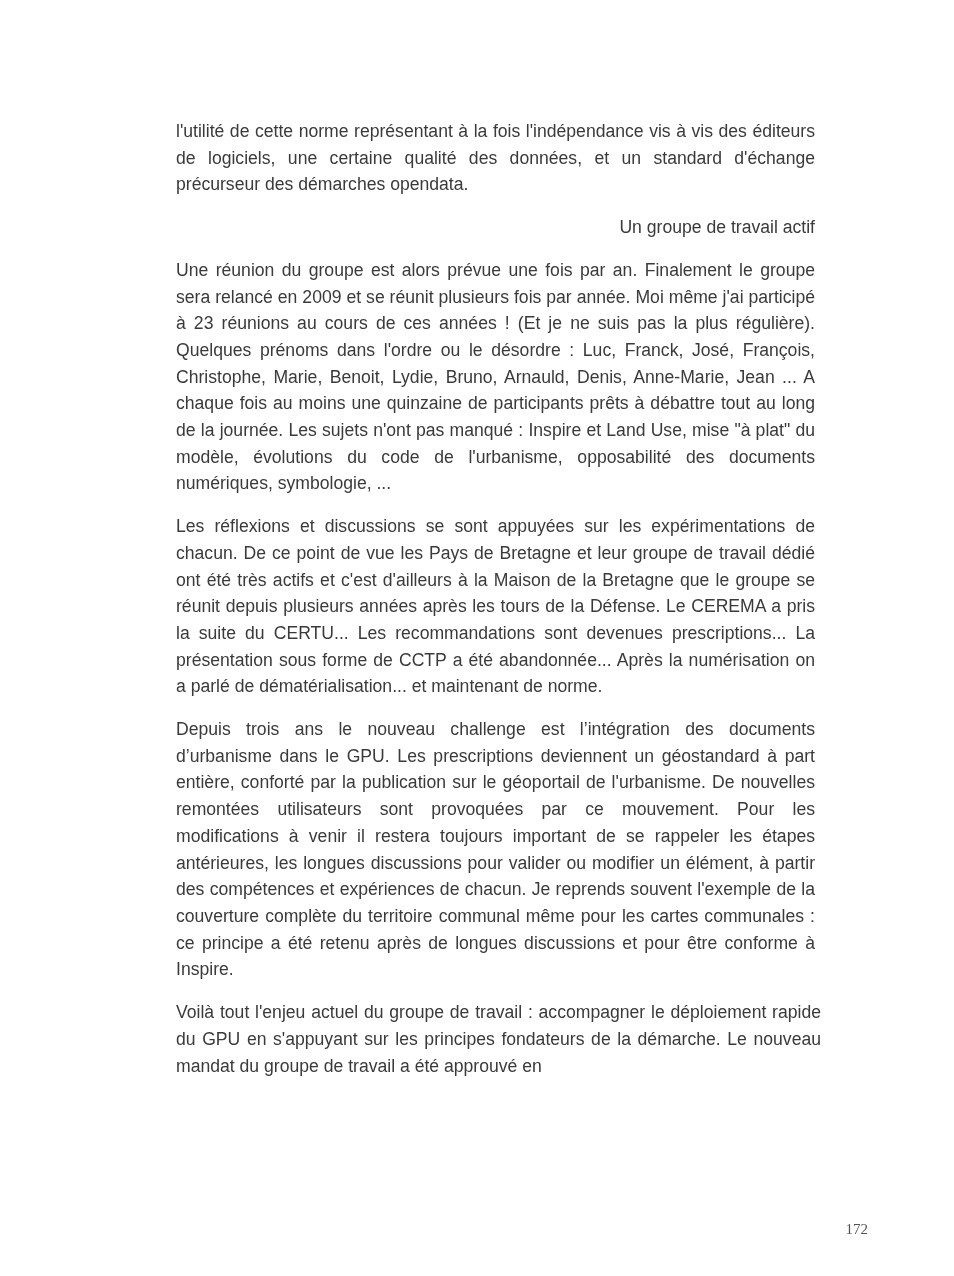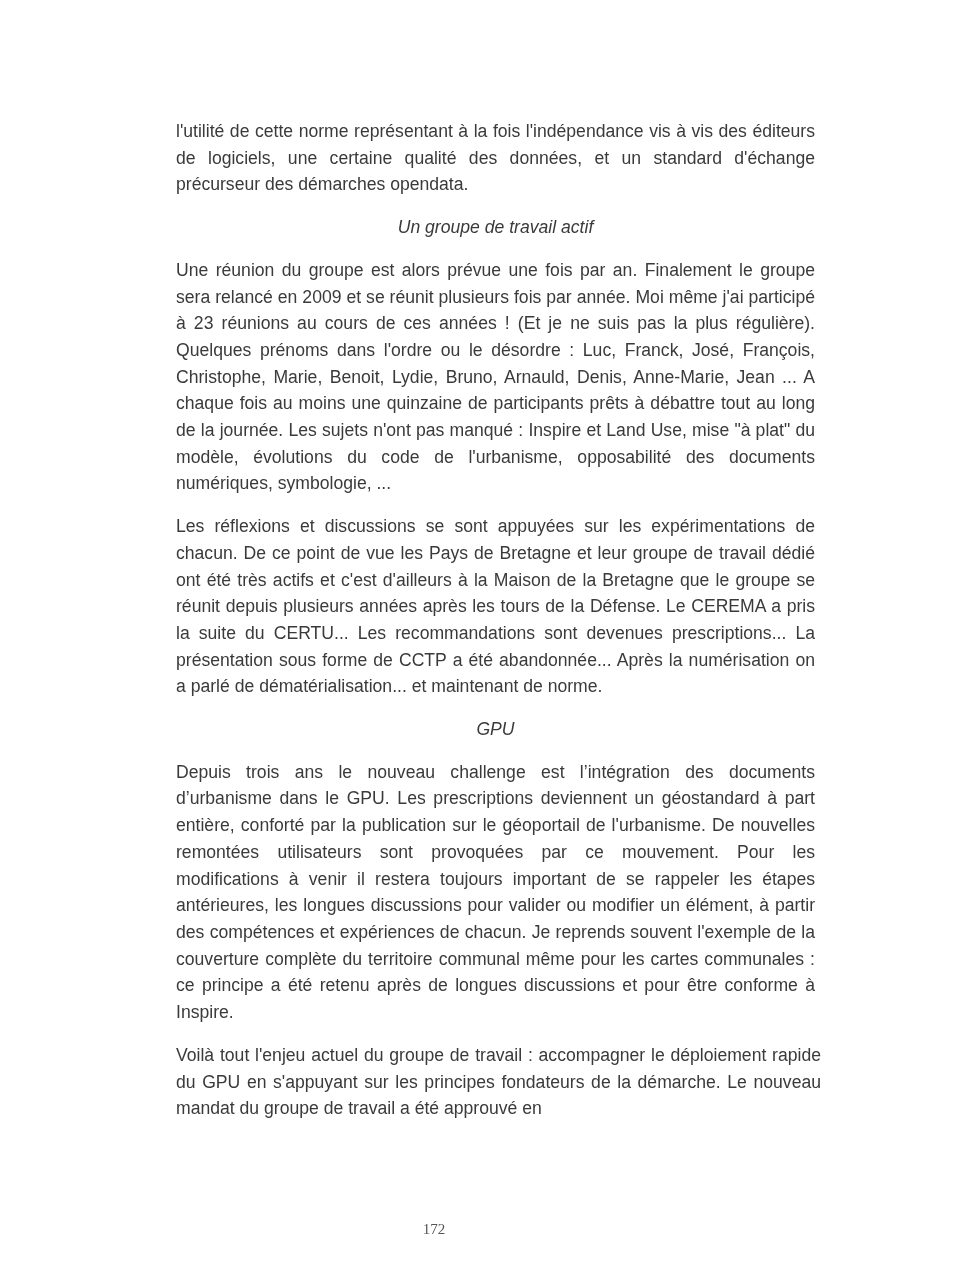--- a/index.html
+++ b/index.html
@@ -23,44 +23,42 @@
       line-height: 26.7px;
       color: #3a3a3a;
     }
     .para {
       margin: 0 0 16px 0;
       text-align: justify;
       hyphens: none;
     }
     .heading {
       margin: 0 0 16px 0;
-      text-align: center;
-      font-style: italic;
+      text-align: right;
     }
     .para.last {
       margin-bottom: 2px;
       width: 645px;
     }
     .page-number {
       position: absolute;
       left: 0;
       width: 868px;
       top: 1221px;
-      text-align: center;
+      text-align: right;
       font-family: "Liberation Serif", "DejaVu Serif", serif;
       font-size: 15px;
       color: #555555;
     }
   </style>
 </head>
 <body>
 
 <div class="page">
   <p class="para">l'utilité de cette norme représentant à la fois l'indépendance vis à vis des éditeurs de logiciels, une certaine qualité des données, et un standard d'échange précurseur des démarches opendata.</p>
   <p class="heading">Un groupe de travail actif</p>
   <p class="para">Une réunion du groupe est alors prévue une fois par an. Finalement le groupe sera relancé en 2009 et se réunit plusieurs fois par année. Moi même j'ai participé à 23 réunions au cours de ces années ! (Et je ne suis pas la plus régulière). Quelques prénoms dans l'ordre ou le désordre : Luc, Franck, José, François, Christophe, Marie, Benoit, Lydie, Bruno, Arnauld, Denis, Anne-Marie, Jean ... A chaque fois au moins une quinzaine de participants prêts à débattre tout au long de la journée. Les sujets n'ont pas manqué : Inspire et Land Use, mise "à plat" du modèle, évolutions du code de l'urbanisme, opposabilité des documents numériques, symbologie, ...</p>
   <p class="para">Les réflexions et discussions se sont appuyées sur les expérimentations de chacun. De ce point de vue les Pays de Bretagne et leur groupe de travail dédié ont été très actifs et c'est d'ailleurs à la Maison de la Bretagne que le groupe se réunit depuis plusieurs années après les tours de la Défense. Le CEREMA a pris la suite du CERTU... Les recommandations sont devenues prescriptions... La présentation sous forme de CCTP a été abandonnée... Après la numérisation on a parlé de dématérialisation... et maintenant de norme.</p>
-  <p class="heading">GPU</p>
   <p class="para">Depuis trois ans le nouveau challenge est l’intégration des documents d’urbanisme dans le GPU. Les prescriptions deviennent un géostandard à part entière, conforté par la publication sur le géoportail de l'urbanisme. De nouvelles remontées utilisateurs sont provoquées par ce mouvement. Pour les modifications à venir il restera toujours important de se rappeler les étapes antérieures, les longues discussions pour valider ou modifier un élément, à partir des compétences et expériences de chacun. Je reprends souvent l'exemple de la couverture complète du territoire communal même pour les cartes communales : ce principe a été retenu après de longues discussions et pour être conforme à Inspire.</p>
   <p class="para last">Voilà tout l'enjeu actuel du groupe de travail : accompagner le déploiement rapide du GPU en s'appuyant sur les principes fondateurs de la démarche. Le nouveau mandat  du groupe de travail a été approuvé en</p>
 </div>
 
 <div class="page-number">172</div>
 
 </body></html>

